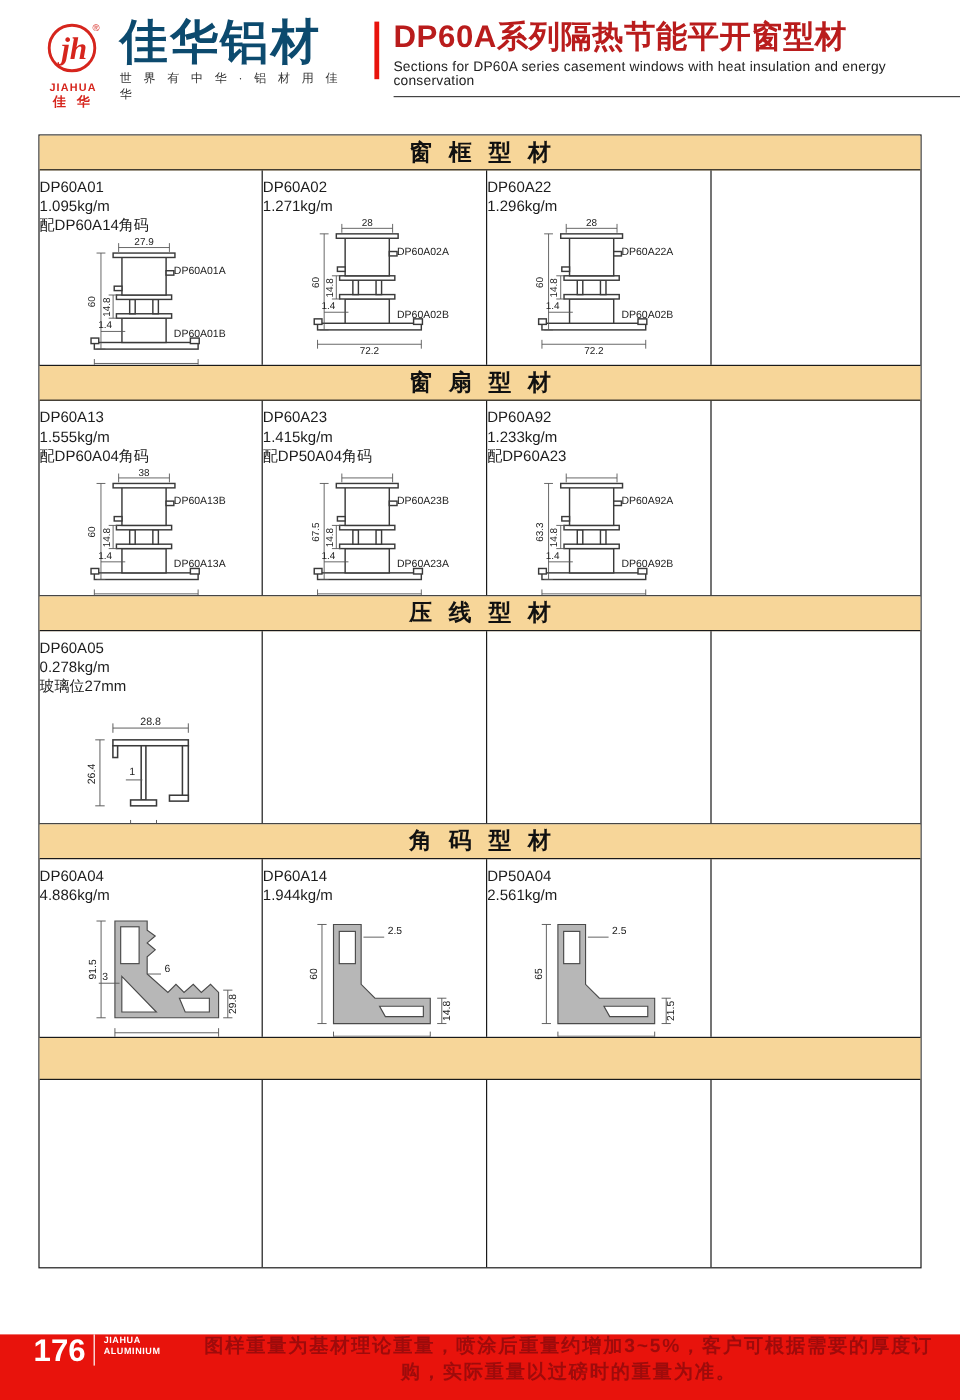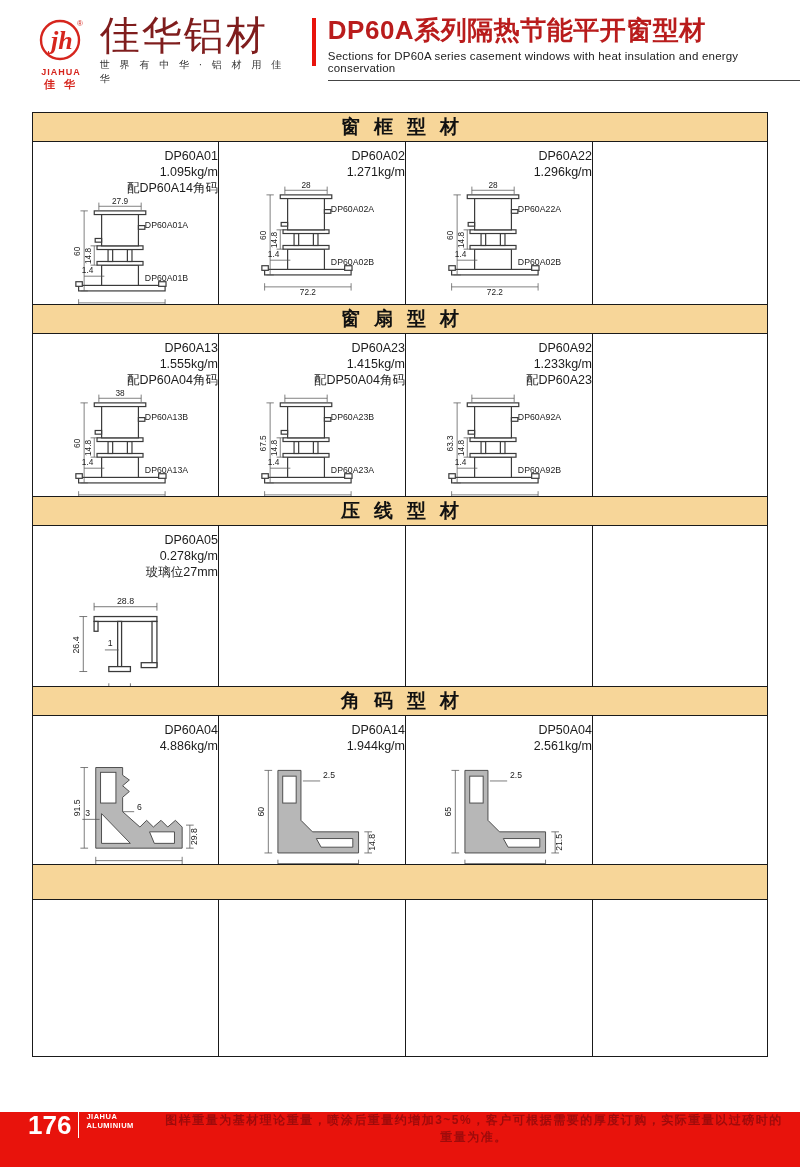--- a/index.html
+++ b/index.html
@@ -6,56 +6,56 @@
   body{
     width:800px;height:1167px;position:relative;background:#ffffff;
     font-family:"Liberation Sans", sans-serif;color:#1c1c1c;overflow:hidden;
   }
   
   .hdr{display:flex;align-items:flex-start;padding:14px 0 0 28px;height:78px;}
   .emblem-col{width:68px;text-align:center;margin-top:2px;}
   .emblem-col .en{color:#d6251d;font-size:9px;font-weight:bold;letter-spacing:1px;line-height:1.1;}
   .emblem-col .cn{color:#d6251d;font-size:11px;font-weight:bold;letter-spacing:3px;line-height:1.2;}
   .brand-col{margin-left:6px;}
-  .brand-name{font-size:40px;font-weight:normal;letter-spacing:2px;line-height:1.05;color:#7f1d1d;}
+  .brand-name{font-size:40px;font-weight:bold;letter-spacing:2px;line-height:1.05;color:#0c4a6e;}
   .brand-tag{font-size:10px;letter-spacing:3.5px;color:#333;margin-top:2px;}
   .red-divider{width:4px;height:48px;background:#e8130c;margin:4px 12px 0 14px;}
   .title-col{margin-top:2px;border-bottom:1px solid #444;padding-bottom:6px;padding-right:6px;}
   .page-title{font-size:26px;font-weight:bold;color:#b91c1c;letter-spacing:0.5px;line-height:1.15;}
   .page-sub{font-size:11.5px;color:#222;margin-top:4px;letter-spacing:0.2px;}
   
   .tbl{margin:20px 32px 1px 32px;border:1px solid #1a1a1a;}
   .band{height:28px;background:#f7d699;border-bottom:1px solid #1a1a1a;
         display:flex;align-items:center;justify-content:center;}
   .band + .band, .row + .band{border-top:0;}
   .row + .band{border-top:0;}
   .band-title{font-size:19px;font-weight:bold;color:#111;letter-spacing:14px;padding-left:14px;}
   .band.empty{height:34px;}
   .row{display:grid;grid-template-columns:186px 187px 187px 176px;border-bottom:1px solid #1a1a1a;}
   .row:last-child{border-bottom:0;}
-  .cell{border-right:1px solid #1a1a1a;padding-top:6px;text-align:right;overflow:hidden;}
+  .cell{border-right:1px solid #1a1a1a;padding-top:6px;text-align:left;overflow:hidden;}
   .cell:last-child{border-right:0;}
   .r1{height:162px;} .r2{height:162px;} .r3{height:160px;} .r4{height:148px;} .r5{height:156px;}
   .code,.weight,.note{font-size:12.5px;line-height:1.28;color:#1c1c1c;}
   .note:empty{display:none;}
   .draw{display:block;margin:2px auto 0 auto;}
   
   .p  rect,.p path{fill:#ffffff;stroke:#3a3a3a;stroke-width:1.3;}
   .pg {fill:#b7b7b7;stroke:#4a4a4a;stroke-width:1;}
   .hole{fill:#ffffff;stroke:#4a4a4a;stroke-width:1;}
   .d line{stroke:#555;stroke-width:0.8;}
   text.dt{font-family:"Liberation Sans",sans-serif;font-size:9px;fill:#222;}
   text.pl{font-family:"Liberation Sans",sans-serif;font-size:9.5px;fill:#222;}
   
   .footer{position:absolute;left:0;right:0;bottom:0;height:55px;background:#e8130c;
           display:flex;align-items:flex-start;}
   .pg-num{color:#fff;font-size:26px;font-weight:bold;margin-left:28px;line-height:1;}
   .f-div{width:1px;height:26px;background:#fff;margin:0 7px;}
   .f-brand{color:#fff;font-size:7.5px;font-weight:bold;letter-spacing:0.5px;line-height:1.25;text-align:left;}
-  .f-note{flex:1;text-align:center;color:#9e0b0b;font-size:12px;font-weight:bold;
+  .f-note{flex:1;text-align:center;color:#9e0b0b;font-size:16px;font-weight:bold;
           letter-spacing:1.5px;padding:0 16px 0 30px;}
 </style>
 </head>
 <body>
 
 <svg width="0" height="0" style="position:absolute" aria-hidden="true">
   <defs>
     <g id="sym-frame">
       <g class="p">
         <rect x="36" y="95" width="94" height="6"></rect>

